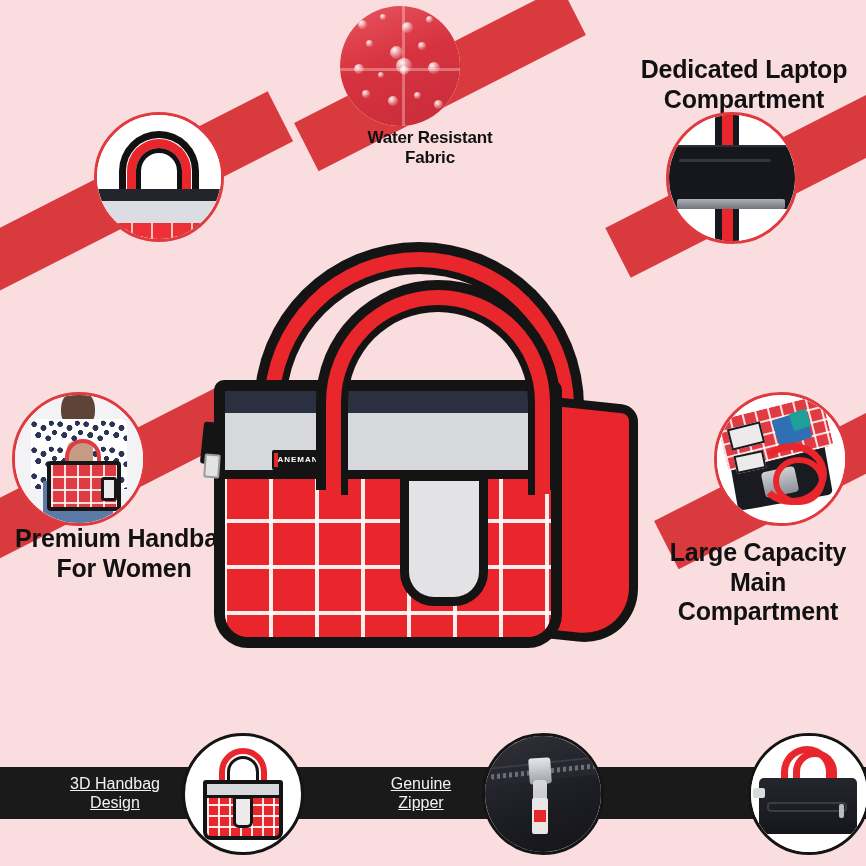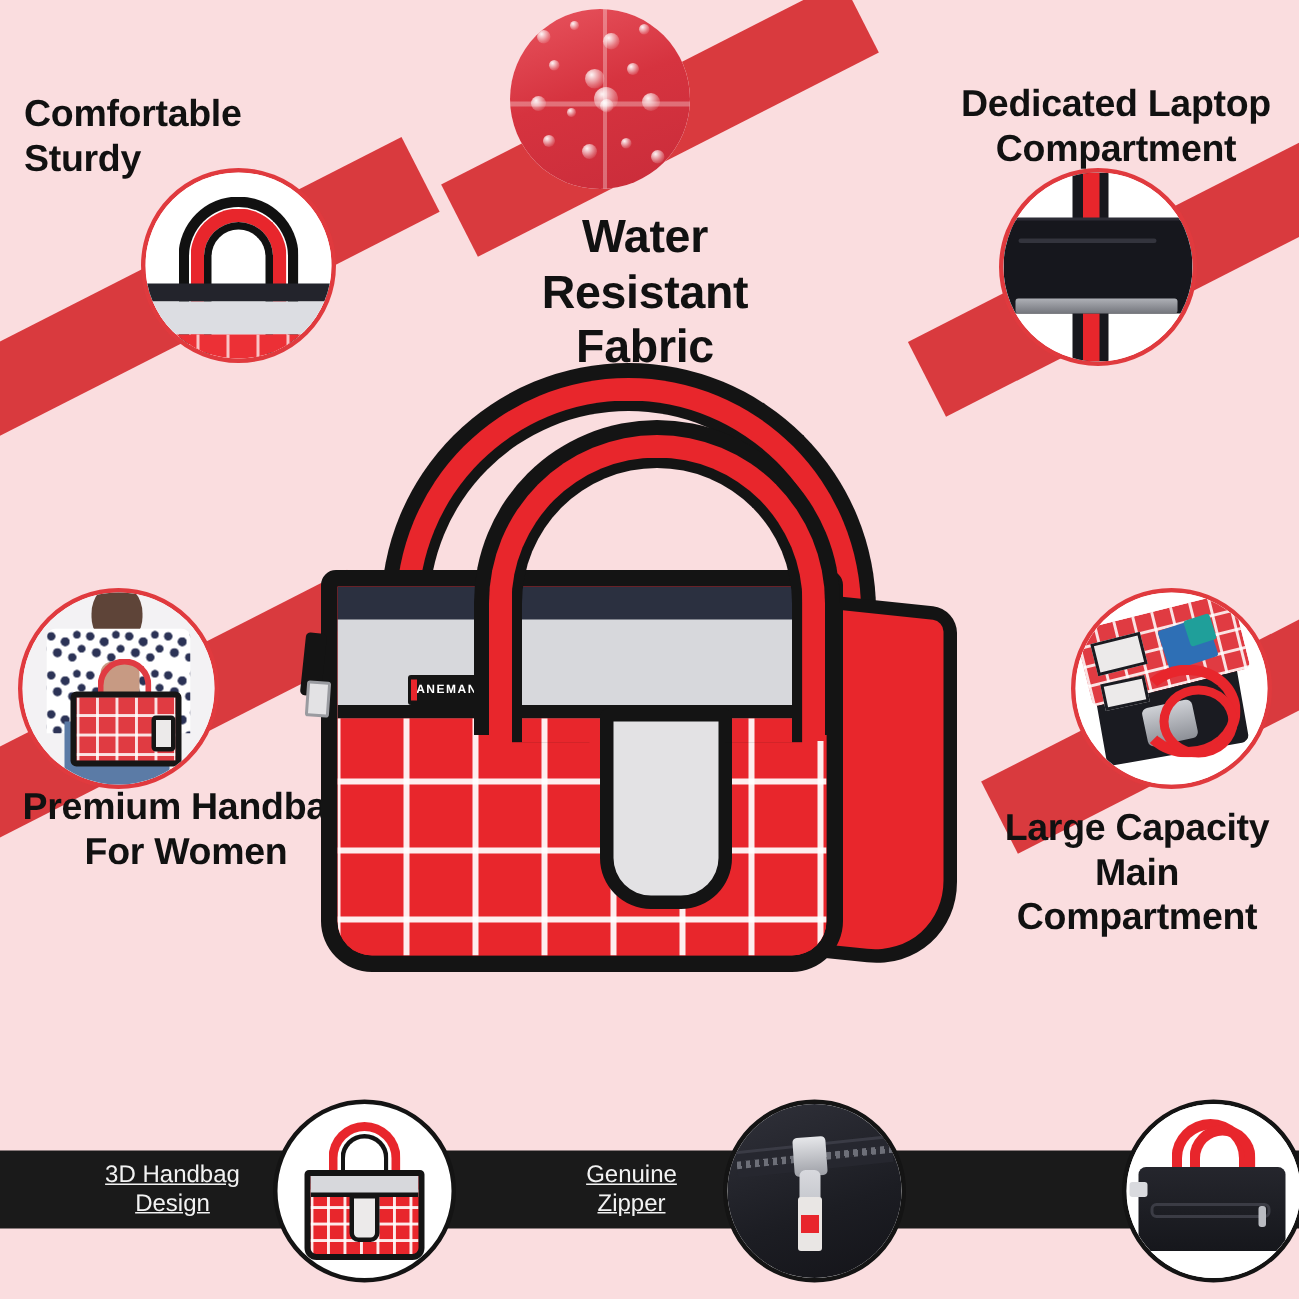--- a/index.html
+++ b/index.html
@@ -36,21 +36,21 @@
   
   .feat-label {
     position: absolute;
     font-weight: bold;
     color: #111111;
     line-height: 1.18;
     letter-spacing: -0.2px;
     white-space: pre-line;
   }
   .feat-label.l-comfort   { left: 16px;  top: 62px;  width: 230px; font-size: 25px; text-align: left; }
-  .feat-label.l-water     { left: 320px; top: 140px; width: 220px; font-size: 31px; text-align: center; }
+  .feat-label.l-water     { left: 320px; top: 128px; width: 220px; font-size: 17px; text-align: center; }
   .feat-label.l-laptop    { left: 626px; top: 55px;  width: 236px; font-size: 25px; text-align: center; }
   .feat-label.l-premium   { left: 4px;   top: 524px; width: 240px; font-size: 25px; text-align: center; }
   .feat-label.l-capacity  { left: 648px; top: 538px; width: 220px; font-size: 25px; text-align: center; }
 
   
   .badge {
     position: absolute;
     border-radius: 50%;
     overflow: hidden;
     background: #ffffff;
@@ -328,22 +328,20 @@
 <body>
 
 <div id="root">
 
   <div class="ribbon r1"></div>
   <div class="ribbon r2"></div>
   <div class="ribbon r3"></div>
   <div class="ribbon r4"></div>
   <div class="ribbon r5"></div>
 
-  <div class="feat-label l-comfort">Comfortable
-Sturdy</div>
   <div class="badge ring b-comfort">
     <div class="badge-inner">
       <div class="cf-body"></div>
       <div class="cf-handle-outer"></div>
       <div class="cf-handle-red"></div>
       <div class="cf-handle-inner"></div>
       <div class="cf-darkband"></div>
       <div class="cf-grayband"></div>
       <div class="cf-redband">
         <i style="left:14px"></i>

